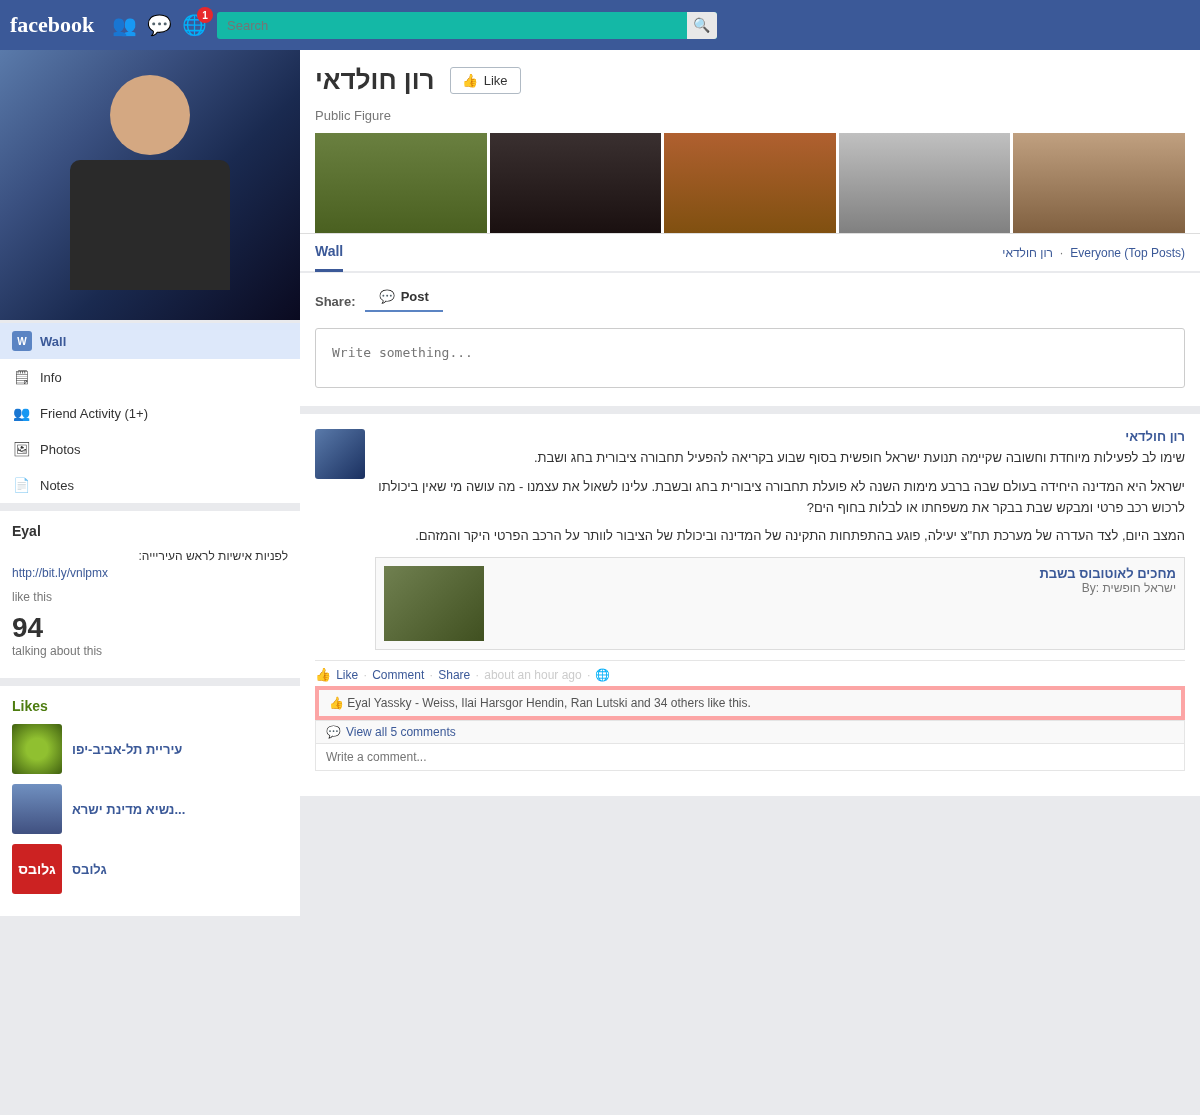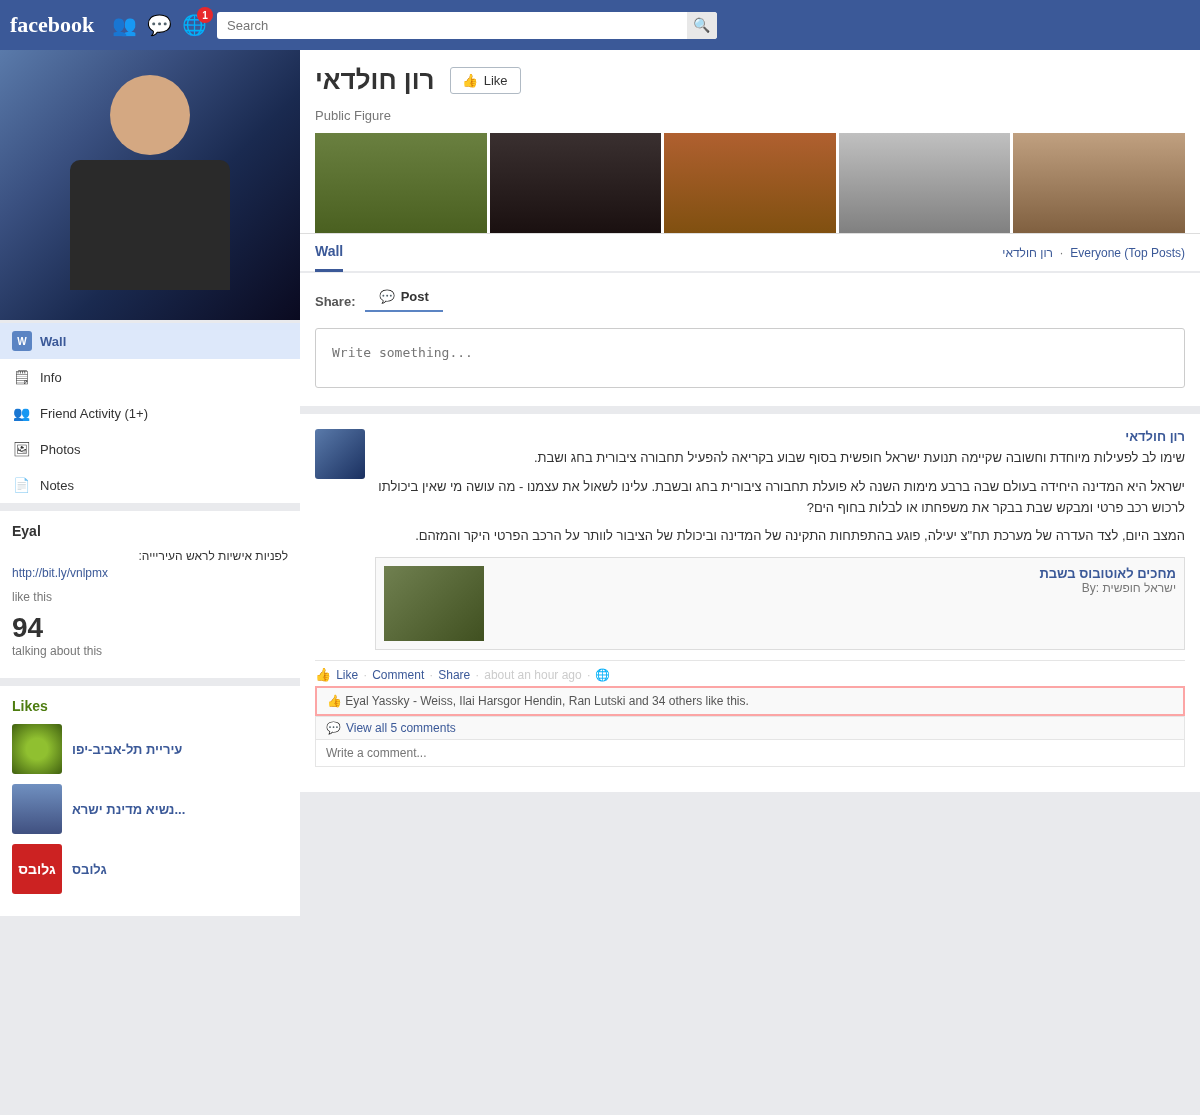--- a/index.html
+++ b/index.html
@@ -47,21 +47,21 @@
       flex: 1;
       max-width: 500px;
       position: relative;
     }
     #search-bar input {
       width: 100%;
       padding: 6px 30px 6px 10px;
       border-radius: 3px;
       border: none;
       font-size: 13px;
-      background: #ffffff;
+      background: #14b8a6;
       color: #333;
     }
     #search-bar button {
       position: absolute;
       right: 0;
       top: 0;
       height: 100%;
       width: 30px;
       background: #e8e8e8;
       border: none;
@@ -398,21 +398,21 @@
       align-items: center;
       gap: 5px;
       font-size: 12px;
       color: #777;
     }
     .post-actions a { color: #3b5998; text-decoration: none; }
     .post-actions span { color: #ccc; }
 
     .post-likes {
       background: #f9f9f9;
-      border: 2px solid #fca5a5;
+      border: 4px solid #fca5a5;
       padding: 6px 10px;
       font-size: 12px;
       color: #555;
       margin-top: 4px;
     }
     .view-comments {
       color: #3b5998;
       font-size: 12px;
       cursor: pointer;
       padding: 4px 10px;

